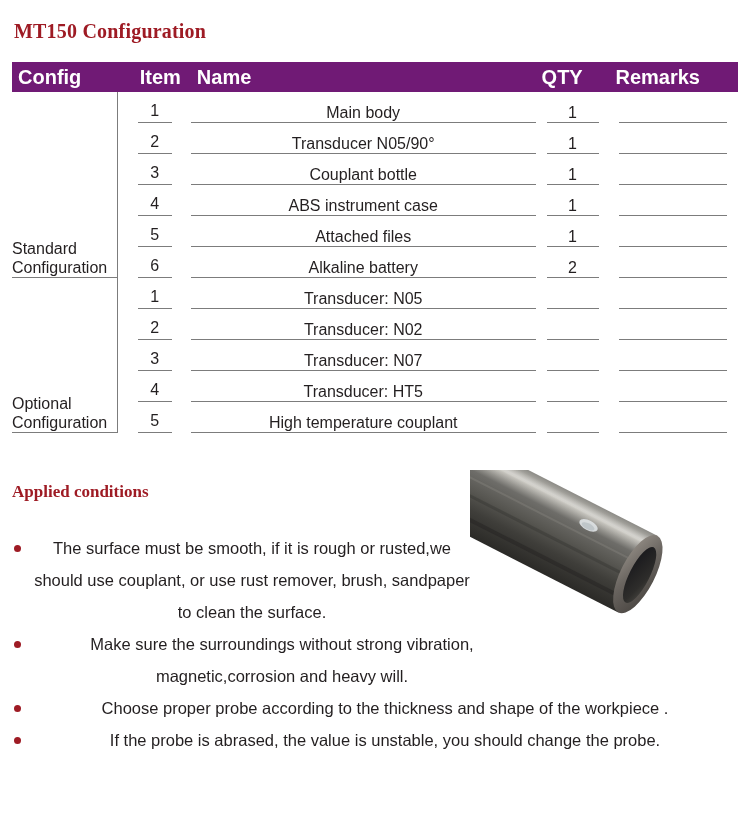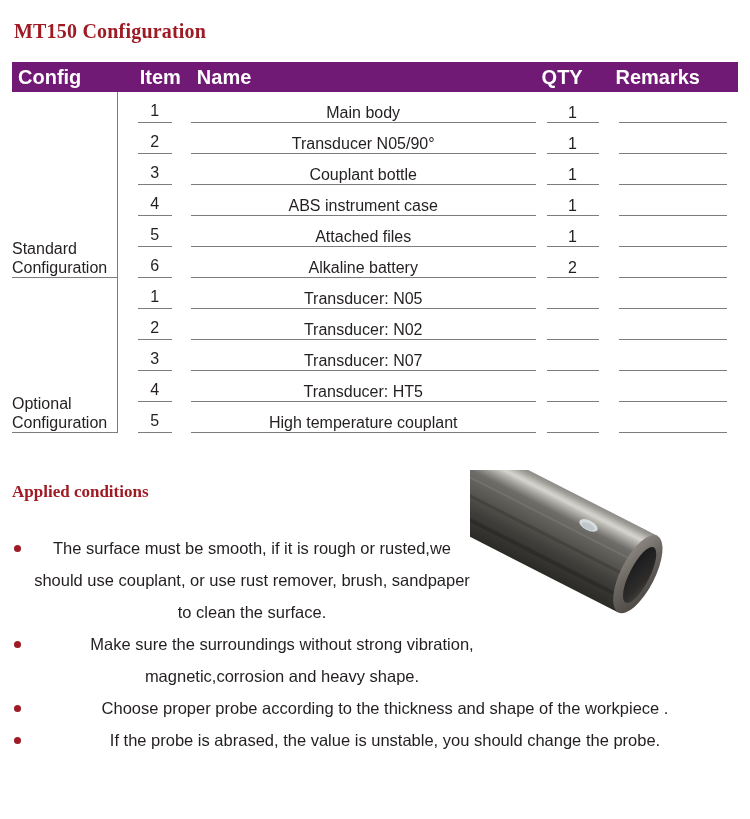--- a/index.html
+++ b/index.html
@@ -384,21 +384,21 @@
 
   <div class="ac-title">Applied conditions</div>
 
   <ul class="ac-list">
     <li class="ac-item" style="width:440px;">
       <span class="ac-bullet"></span>
       <span>The surface must be smooth, if it is rough or rusted,we should use couplant, or use rust remover, brush, sandpaper to clean the surface.</span>
     </li>
     <li class="ac-item" style="width:500px;">
       <span class="ac-bullet"></span>
-      <span>Make sure the surroundings without strong vibration, magnetic,corrosion and heavy shape.</span>
+      <span>Make sure the surroundings without strong vibration, magnetic,corrosion and heavy will.</span>
     </li>
     <li class="ac-item">
       <span class="ac-bullet"></span>
       <span>Choose proper probe according to  the thickness and shape of the workpiece .</span>
     </li>
     <li class="ac-item">
       <span class="ac-bullet"></span>
       <span>If the probe is abrased, the value is unstable, you should change the probe.</span>
     </li>
   </ul>

